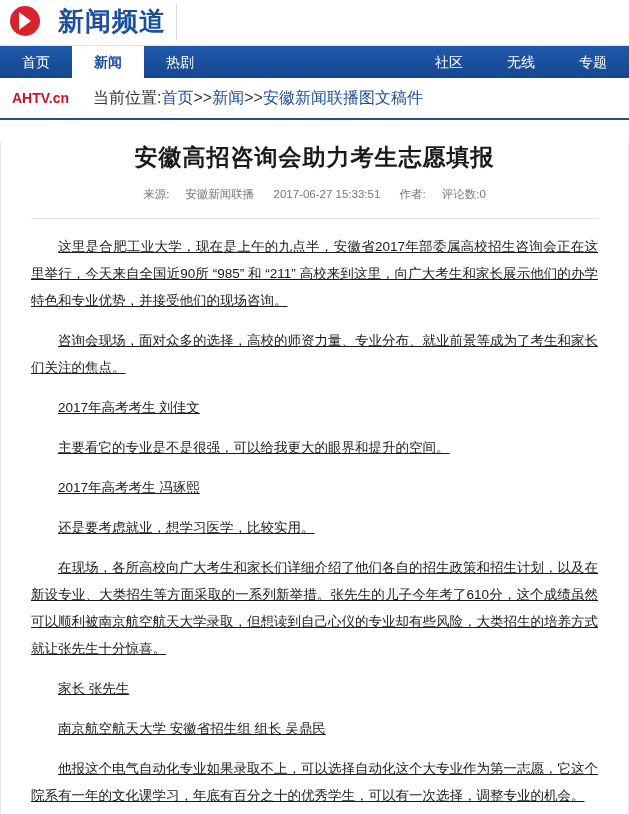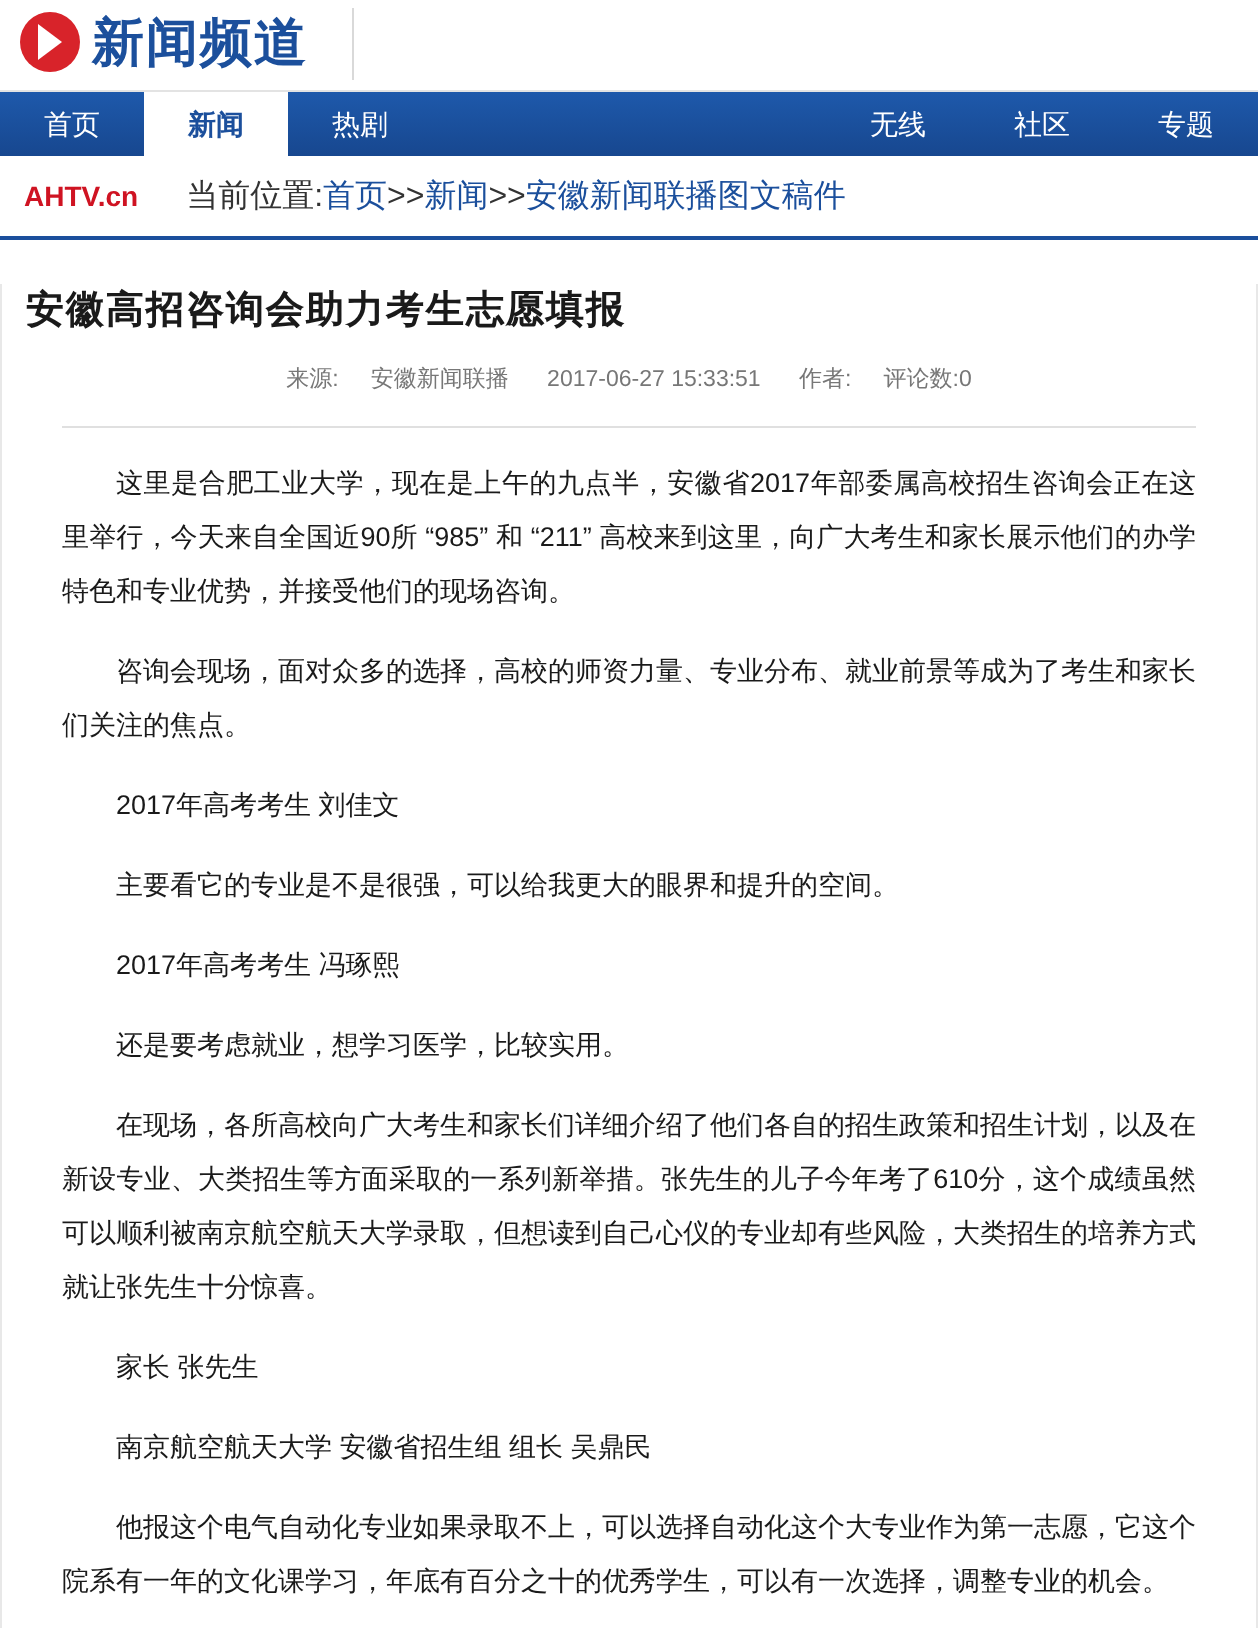--- a/index.html
+++ b/index.html
@@ -22,20 +22,21 @@
     height: 45px;
     background: #ffffff;
     border-bottom: 1px solid #e3e3e3;
   }
   .logo-wrap {
     position: absolute;
     left: 10px;
     top: 6px;
     display: flex;
     align-items: center;
+    gap: 12px;
   }
   .logo-circle {
     width: 30px;
     height: 30px;
     border-radius: 50%;
     background: #d8232a;
     position: relative;
     margin-right: 6px;
   }
   .logo-circle:after {
@@ -138,21 +139,22 @@
   
   .content {
     position: relative;
     padding: 0 12px;
     box-sizing: border-box;
     border-left: 1px solid #e8e8e8;
     border-right: 1px solid #e8e8e8;
     height: 694px;
   }
   .art-title {
-    font-size: 19px;
+    text-align: center;
+    font-size: 23px;
     font-weight: bold;
     color: #1a1a1a;
     margin: 22px 0 14px 0;
     letter-spacing: 1px;
   }
   .art-meta {
     text-align: center;
     font-size: 11.5px;
     color: #777;
     padding-bottom: 12px;
@@ -166,20 +168,21 @@
   .art-body {
     padding: 14px 18px 0 18px;
     font-size: 13.5px;
     line-height: 2.0;
     color: #1a1a1a;
     text-align: justify;
   }
   .art-body p {
     margin: 0 0 13px 0;
     text-indent: 2em;
+    text-decoration: underline;
   }
 </style>
 </head>
 <body>
 
 <div class="topbar">
   <div class="logo-wrap">
     <div class="logo-circle"></div>
     <div class="logo-text">新闻频道</div>
   </div>
@@ -189,22 +192,22 @@
   </div>
 </div>
 
 <div class="nav">
   <div class="nav-left">
     <a class="nav-item" href="#">首页</a>
     <a class="nav-item active" href="#">新闻</a>
     <a class="nav-item" href="#">热剧</a>
   </div>
   <div class="nav-right">
+    <a class="nav-item" href="#">社区</a>
     <a class="nav-item" href="#">无线</a>
-    <a class="nav-item" href="#">社区</a>
     <a class="nav-item" href="#">专题</a>
   </div>
 </div>
 
 <div class="crumbstrip">
   <div class="site-mark">AHTV.cn</div>
   <div class="crumb">
     <span>当前位置:</span><a href="#">首页</a><span>&gt;&gt;</span><a href="#">新闻</a><span>&gt;&gt;</span><a href="#">安徽新闻联播图文稿件</a>
   </div>
 </div>

